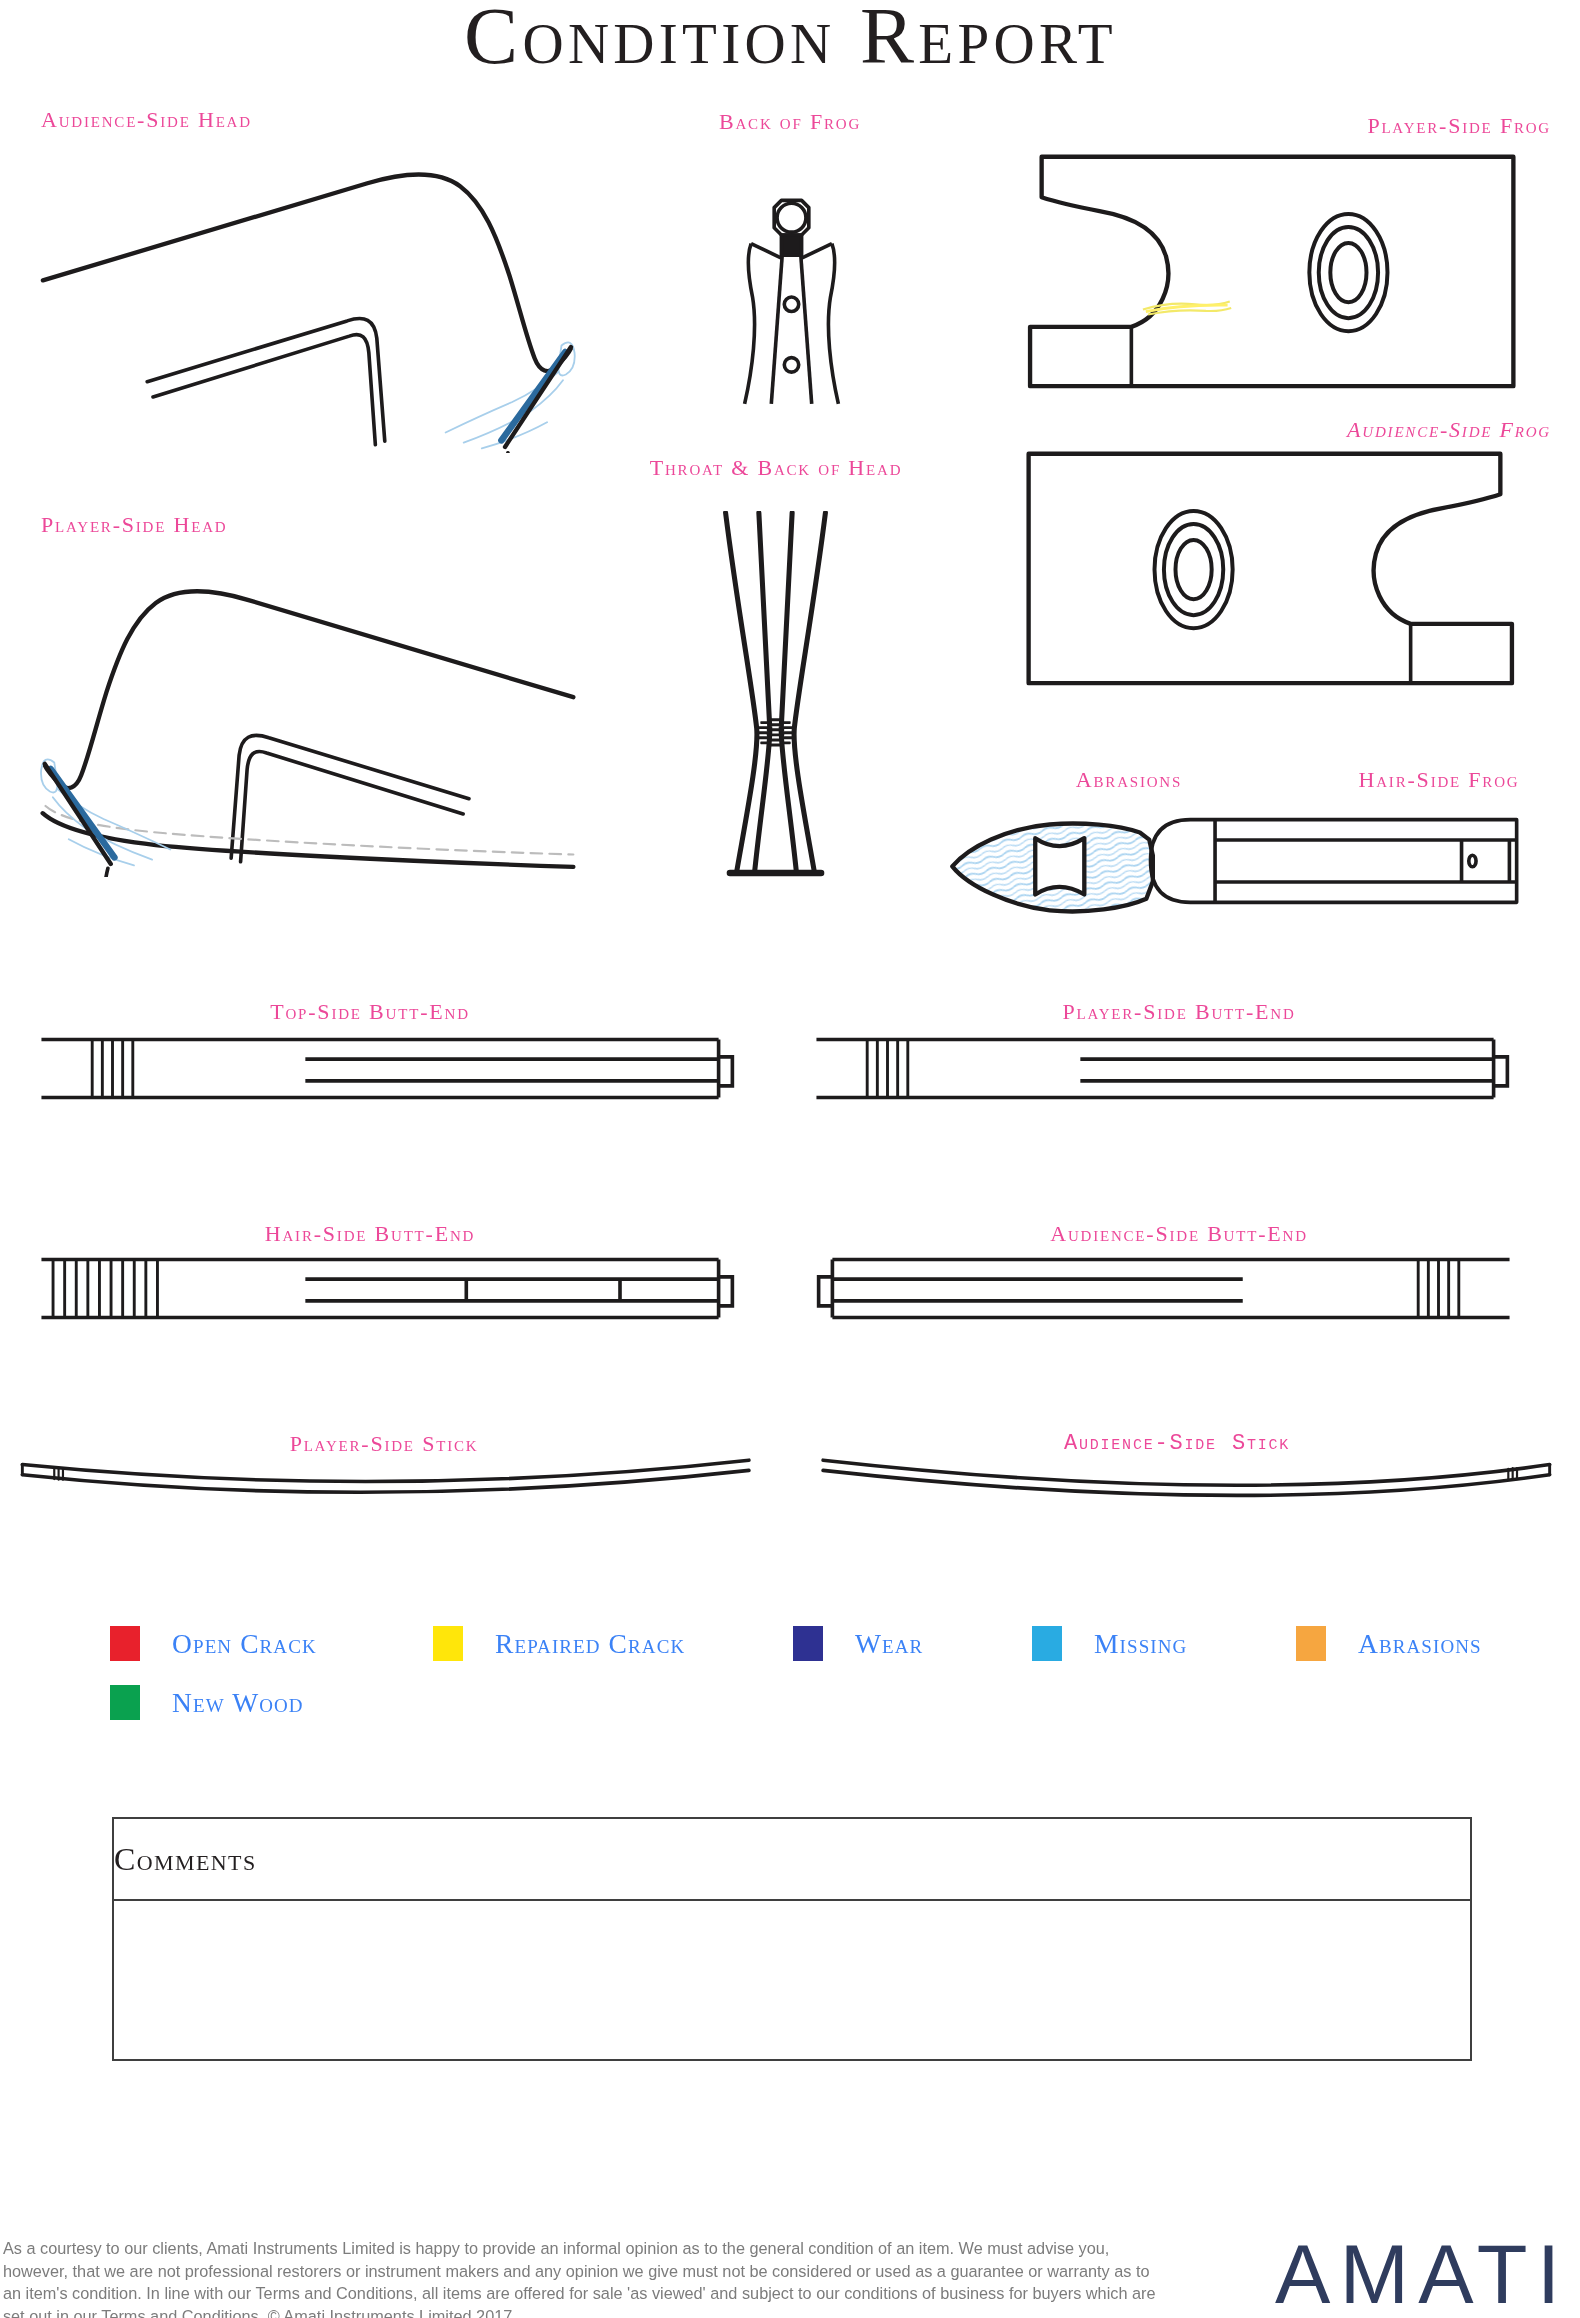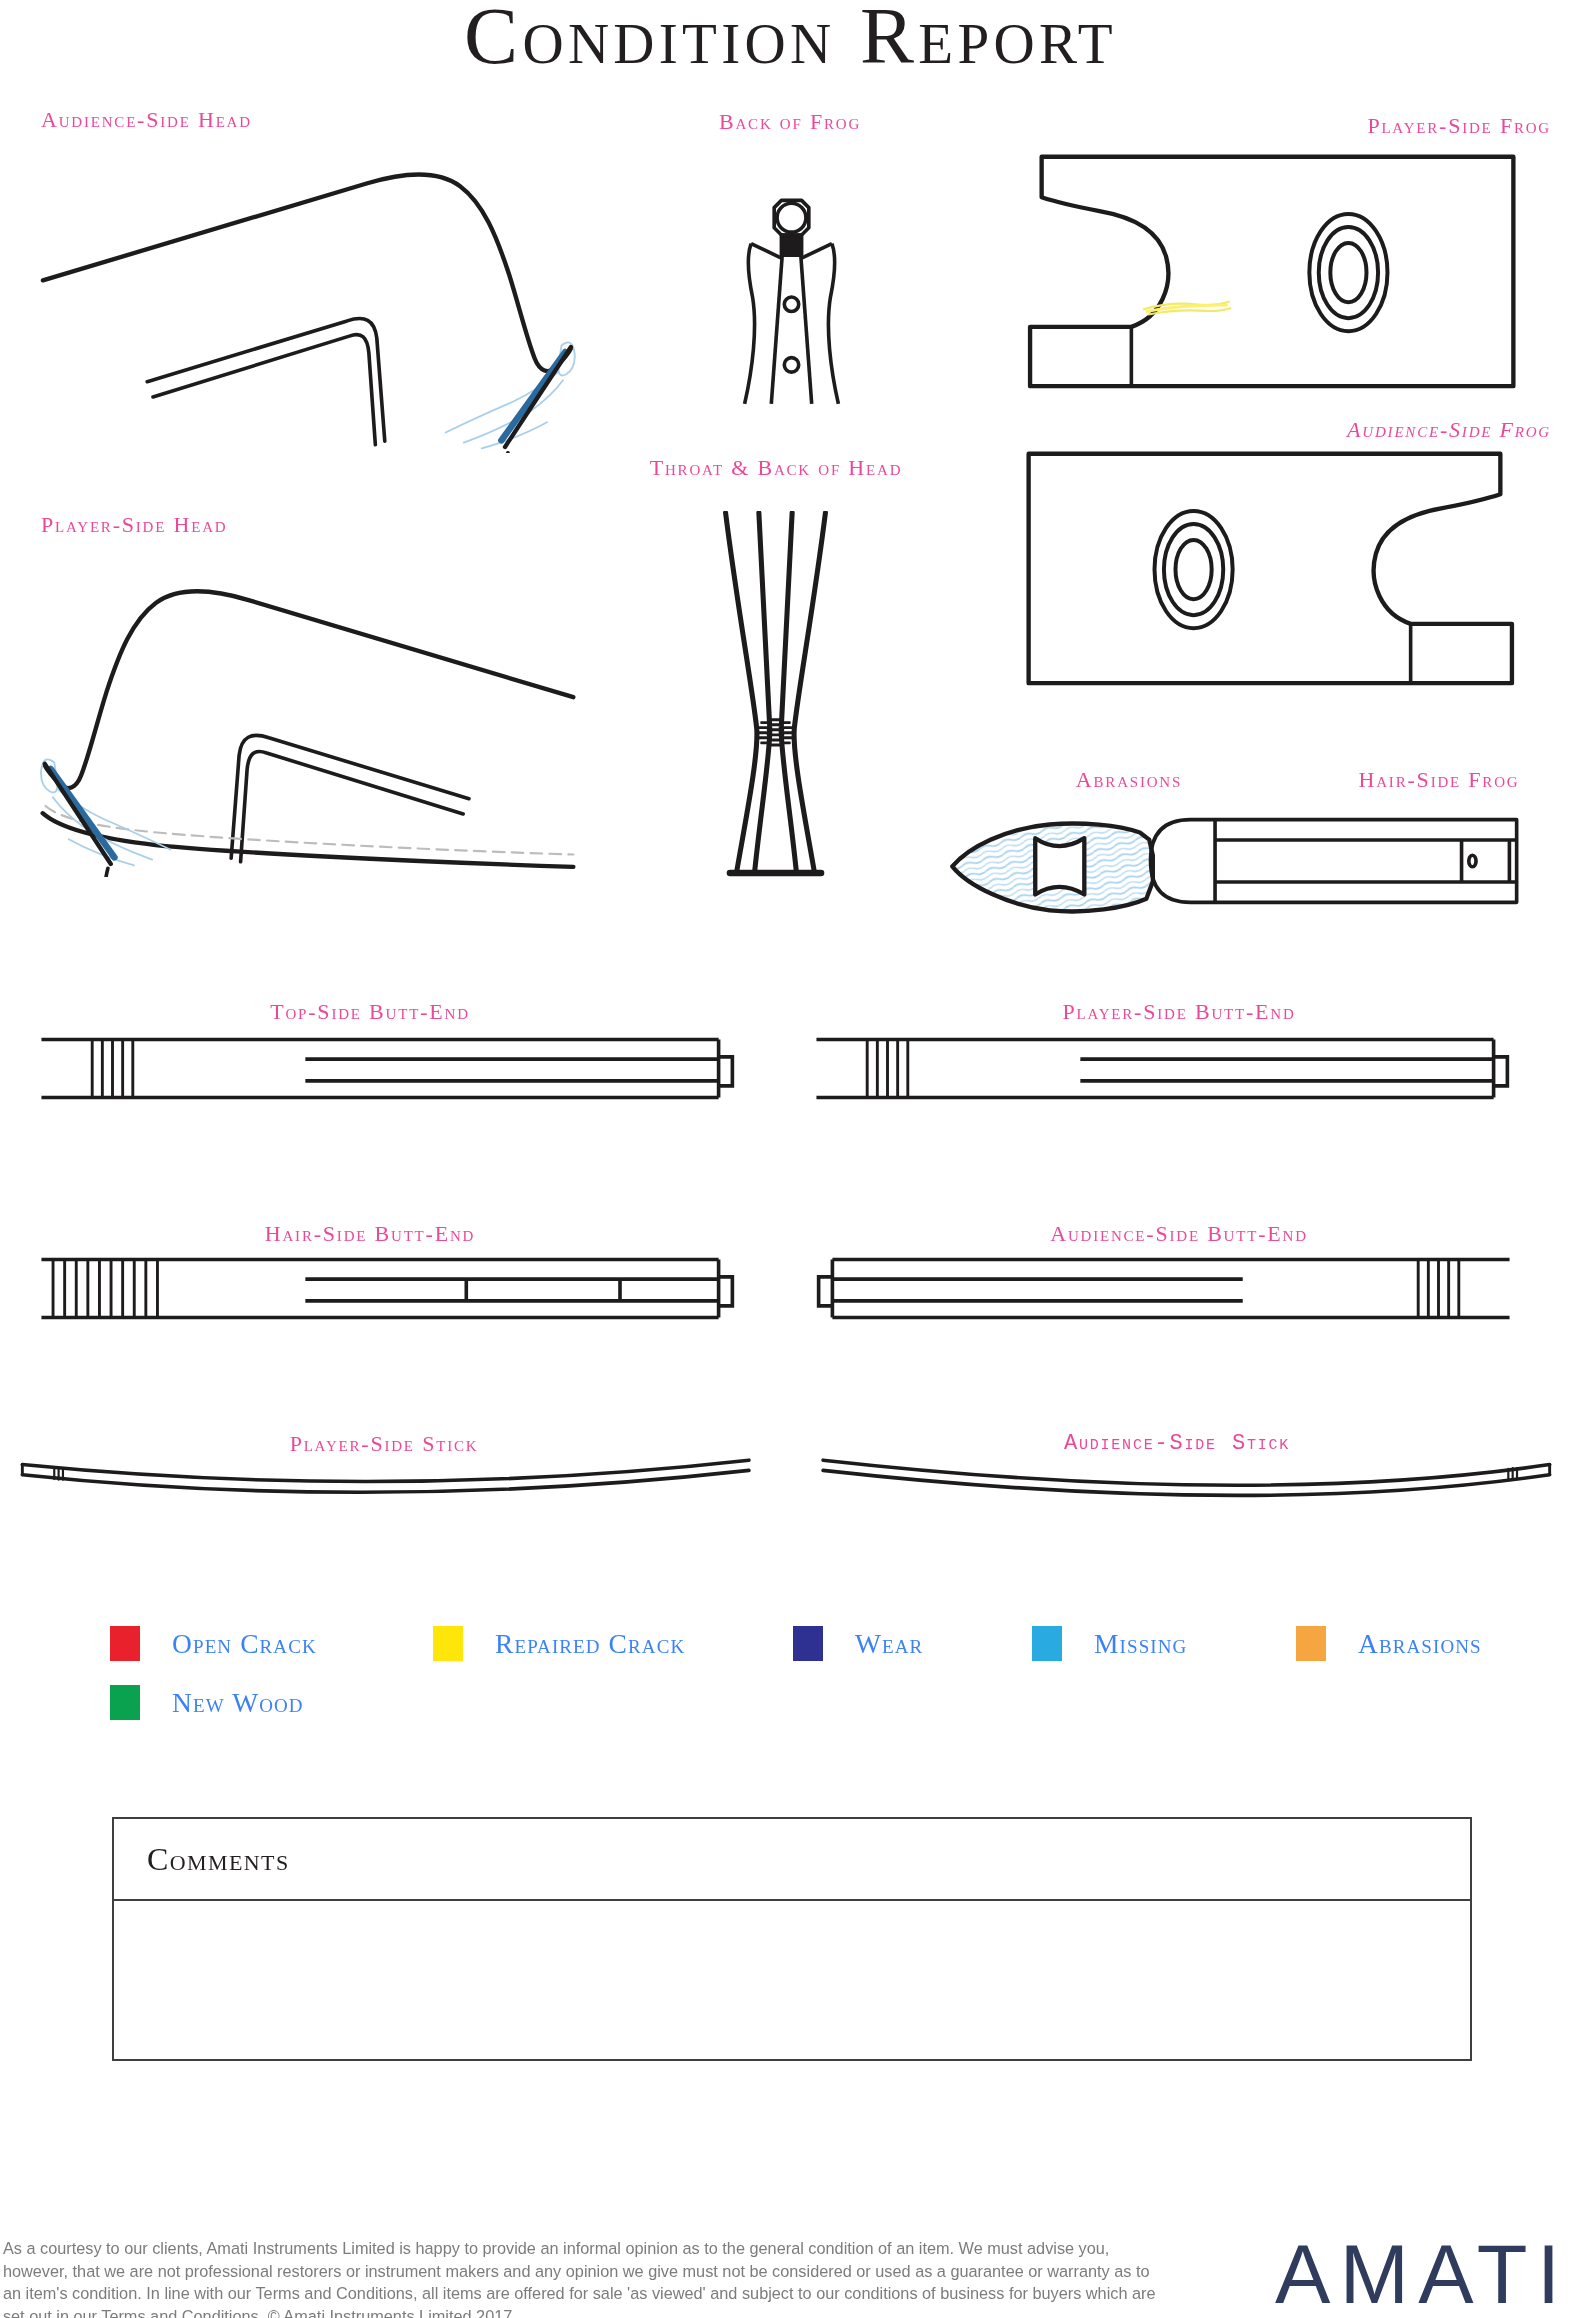--- a/index.html
+++ b/index.html
@@ -20,21 +20,21 @@
   .diagram{position:absolute;}
   .leg{position:absolute;display:flex;align-items:center;gap:32px;}
   .leg .sw{width:30px;height:35px;flex:0 0 auto;}
   .leg .t{font-size:27.5px;letter-spacing:1.1px;font-variant:small-caps;color:#3b82f6;}
   .cbox{
     position:absolute;left:112px;top:1817px;width:1360px;height:244px;
     border:2.9px solid #3f3f3f;box-sizing:border-box;background:#fff;
   }
   .chead{
     height:80px;border-bottom:2.9px solid #3f3f3f;display:flex;align-items:center;
-    padding-left:33px;font-size:32px;letter-spacing:1.4px;font-variant:small-caps;color:#231f20;
+    font-size:32px;letter-spacing:1.4px;font-variant:small-caps;color:#231f20;
   }
   .cbody{height:calc(100% - 83px);}
   .disc{
     position:absolute;left:2.9px;top:2237px;width:1157px;
     font-family:"Liberation Sans",sans-serif;font-size:16.3px;line-height:22.5px;color:#7c7c7c;
   }
   .brand{
     position:absolute;right:11.6px;top:2227px;
     font-family:"Liberation Sans",sans-serif;font-size:83px;letter-spacing:9.4px;
     color:#2F3C5E;white-space:nowrap;

